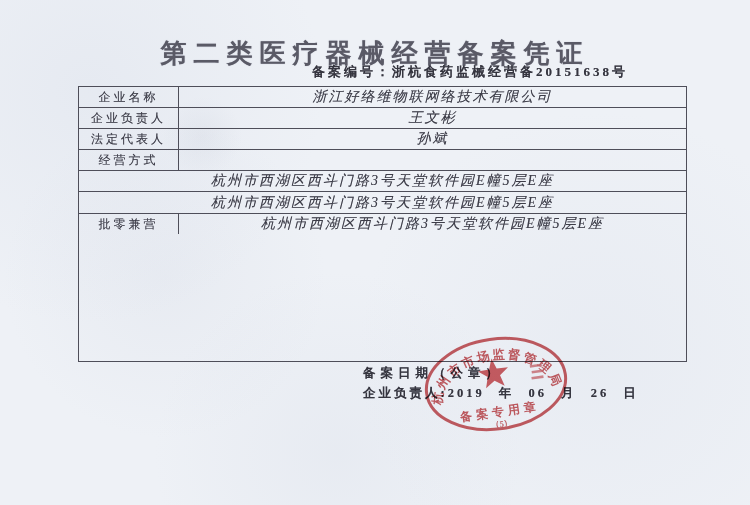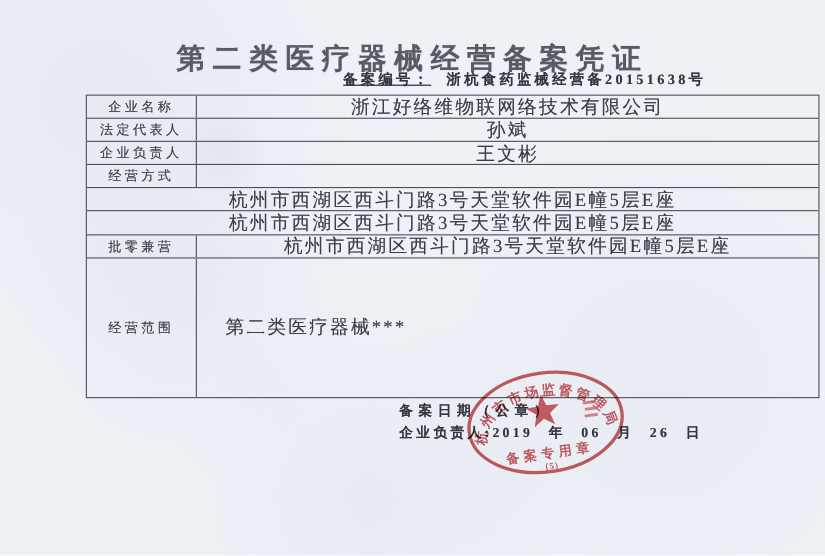--- a/index.html
+++ b/index.html
@@ -24,44 +24,45 @@
     color:#5a5a66;
     text-shadow:0 0 0.8px rgba(90,90,110,.55);
   }
   .reg-line{
     position:absolute; left:312px; top:63px;
     font-size:13px; font-weight:bold; letter-spacing:3px;
     color:#35353f;
     text-shadow:0 0 0.6px rgba(55,55,70,.5);
     white-space:nowrap;
   }
-  .reg-line .reg-label{margin-right:14px;text-decoration:underline;}
+  .reg-line .reg-label{margin-right:0;}
   .cert-table{
-    position:absolute; left:78px; top:86px; width:667px; height:276px;
+    position:absolute; left:78px; top:86px; width:609px; height:276px;
     box-sizing:border-box;
     border:1.8px solid #4e4e59;
     display:flex; flex-direction:column;
   }
   .row{display:flex; overflow:hidden;}
   .row + .row{border-top:1.4px solid #4e4e59;}
   .row-small{flex:0 0 20.1px;}
   .row-tall{flex:1;}
   .cell{box-sizing:border-box; line-height:1; overflow:hidden;}
   .cell-label{
     flex:0 0 100px; border-right:1.4px solid #4e4e59;
     display:flex; align-items:center; justify-content:center;
     font-size:12px; letter-spacing:3px; color:#3d3d48;
     text-shadow:0 0 0.5px rgba(60,60,75,.45);
     white-space:nowrap;
   }
   .cell-value{
     flex:1; display:flex; align-items:center; justify-content:center;
-    font-size:17px; letter-spacing:2px; color:#3d3d48;
+    font-size:14px; letter-spacing:2px; color:#3d3d48;
     text-shadow:0 0 0.5px rgba(60,60,75,.45);
     white-space:nowrap;
+    font-style:italic;
   }
   .row-tall .cell-value{justify-content:flex-start; padding-left:26px;}
   .footer-dept{
     position:absolute; left:363px; top:365px;
     font-size:12.5px; font-weight:bold; letter-spacing:5px;
     color:#35353f; white-space:nowrap;
     text-shadow:0 0 0.6px rgba(55,55,70,.5);
   }
   .footer-date{
     position:absolute; left:363px; top:385px;
@@ -102,43 +103,39 @@
   <div class="reg-line">
     <span class="reg-label">备案编号：</span><span>浙杭食药监械经营备20151638号</span>
   </div>
 
   <div class="cert-table">
     <div class="row row-small">
       <div class="cell cell-label">企业名称</div>
       <div class="cell cell-value">浙江好络维物联网络技术有限公司</div>
     </div>
     <div class="row row-small">
+      <div class="cell cell-label">企业负责人</div>
+      <div class="cell cell-value">王文彬</div>
+    </div>
+    <div class="row row-small">
       <div class="cell cell-label">法定代表人</div>
       <div class="cell cell-value">孙斌</div>
-    </div>
-    <div class="row row-small">
-      <div class="cell cell-label">企业负责人</div>
-      <div class="cell cell-value">王文彬</div>
     </div>
     <div class="row row-small">
       <div class="cell cell-label">经营方式</div>
     </div>
     <div class="row row-small">
       <div class="cell cell-value">杭州市西湖区西斗门路3号天堂软件园E幢5层E座</div>
     </div>
     <div class="row row-small">
       <div class="cell cell-value">杭州市西湖区西斗门路3号天堂软件园E幢5层E座</div>
     </div>
     <div class="row row-small">
       <div class="cell cell-label">批零兼营</div>
       <div class="cell cell-value">杭州市西湖区西斗门路3号天堂软件园E幢5层E座</div>
-    </div>
-    <div class="row row-tall">
-      <div class="cell cell-label">经营范围</div>
-      <div class="cell cell-value">第二类医疗器械***</div>
     </div>
   </div>
 
   <div class="footer-dept">备案日期（公章）</div>
 
   <div class="footer-date">
     <span>企业负责人:</span><span>2019 年 06 月 26 日</span>
   </div>
 
   <svg class="seal" viewBox="0 0 160 108" aria-hidden="true">

